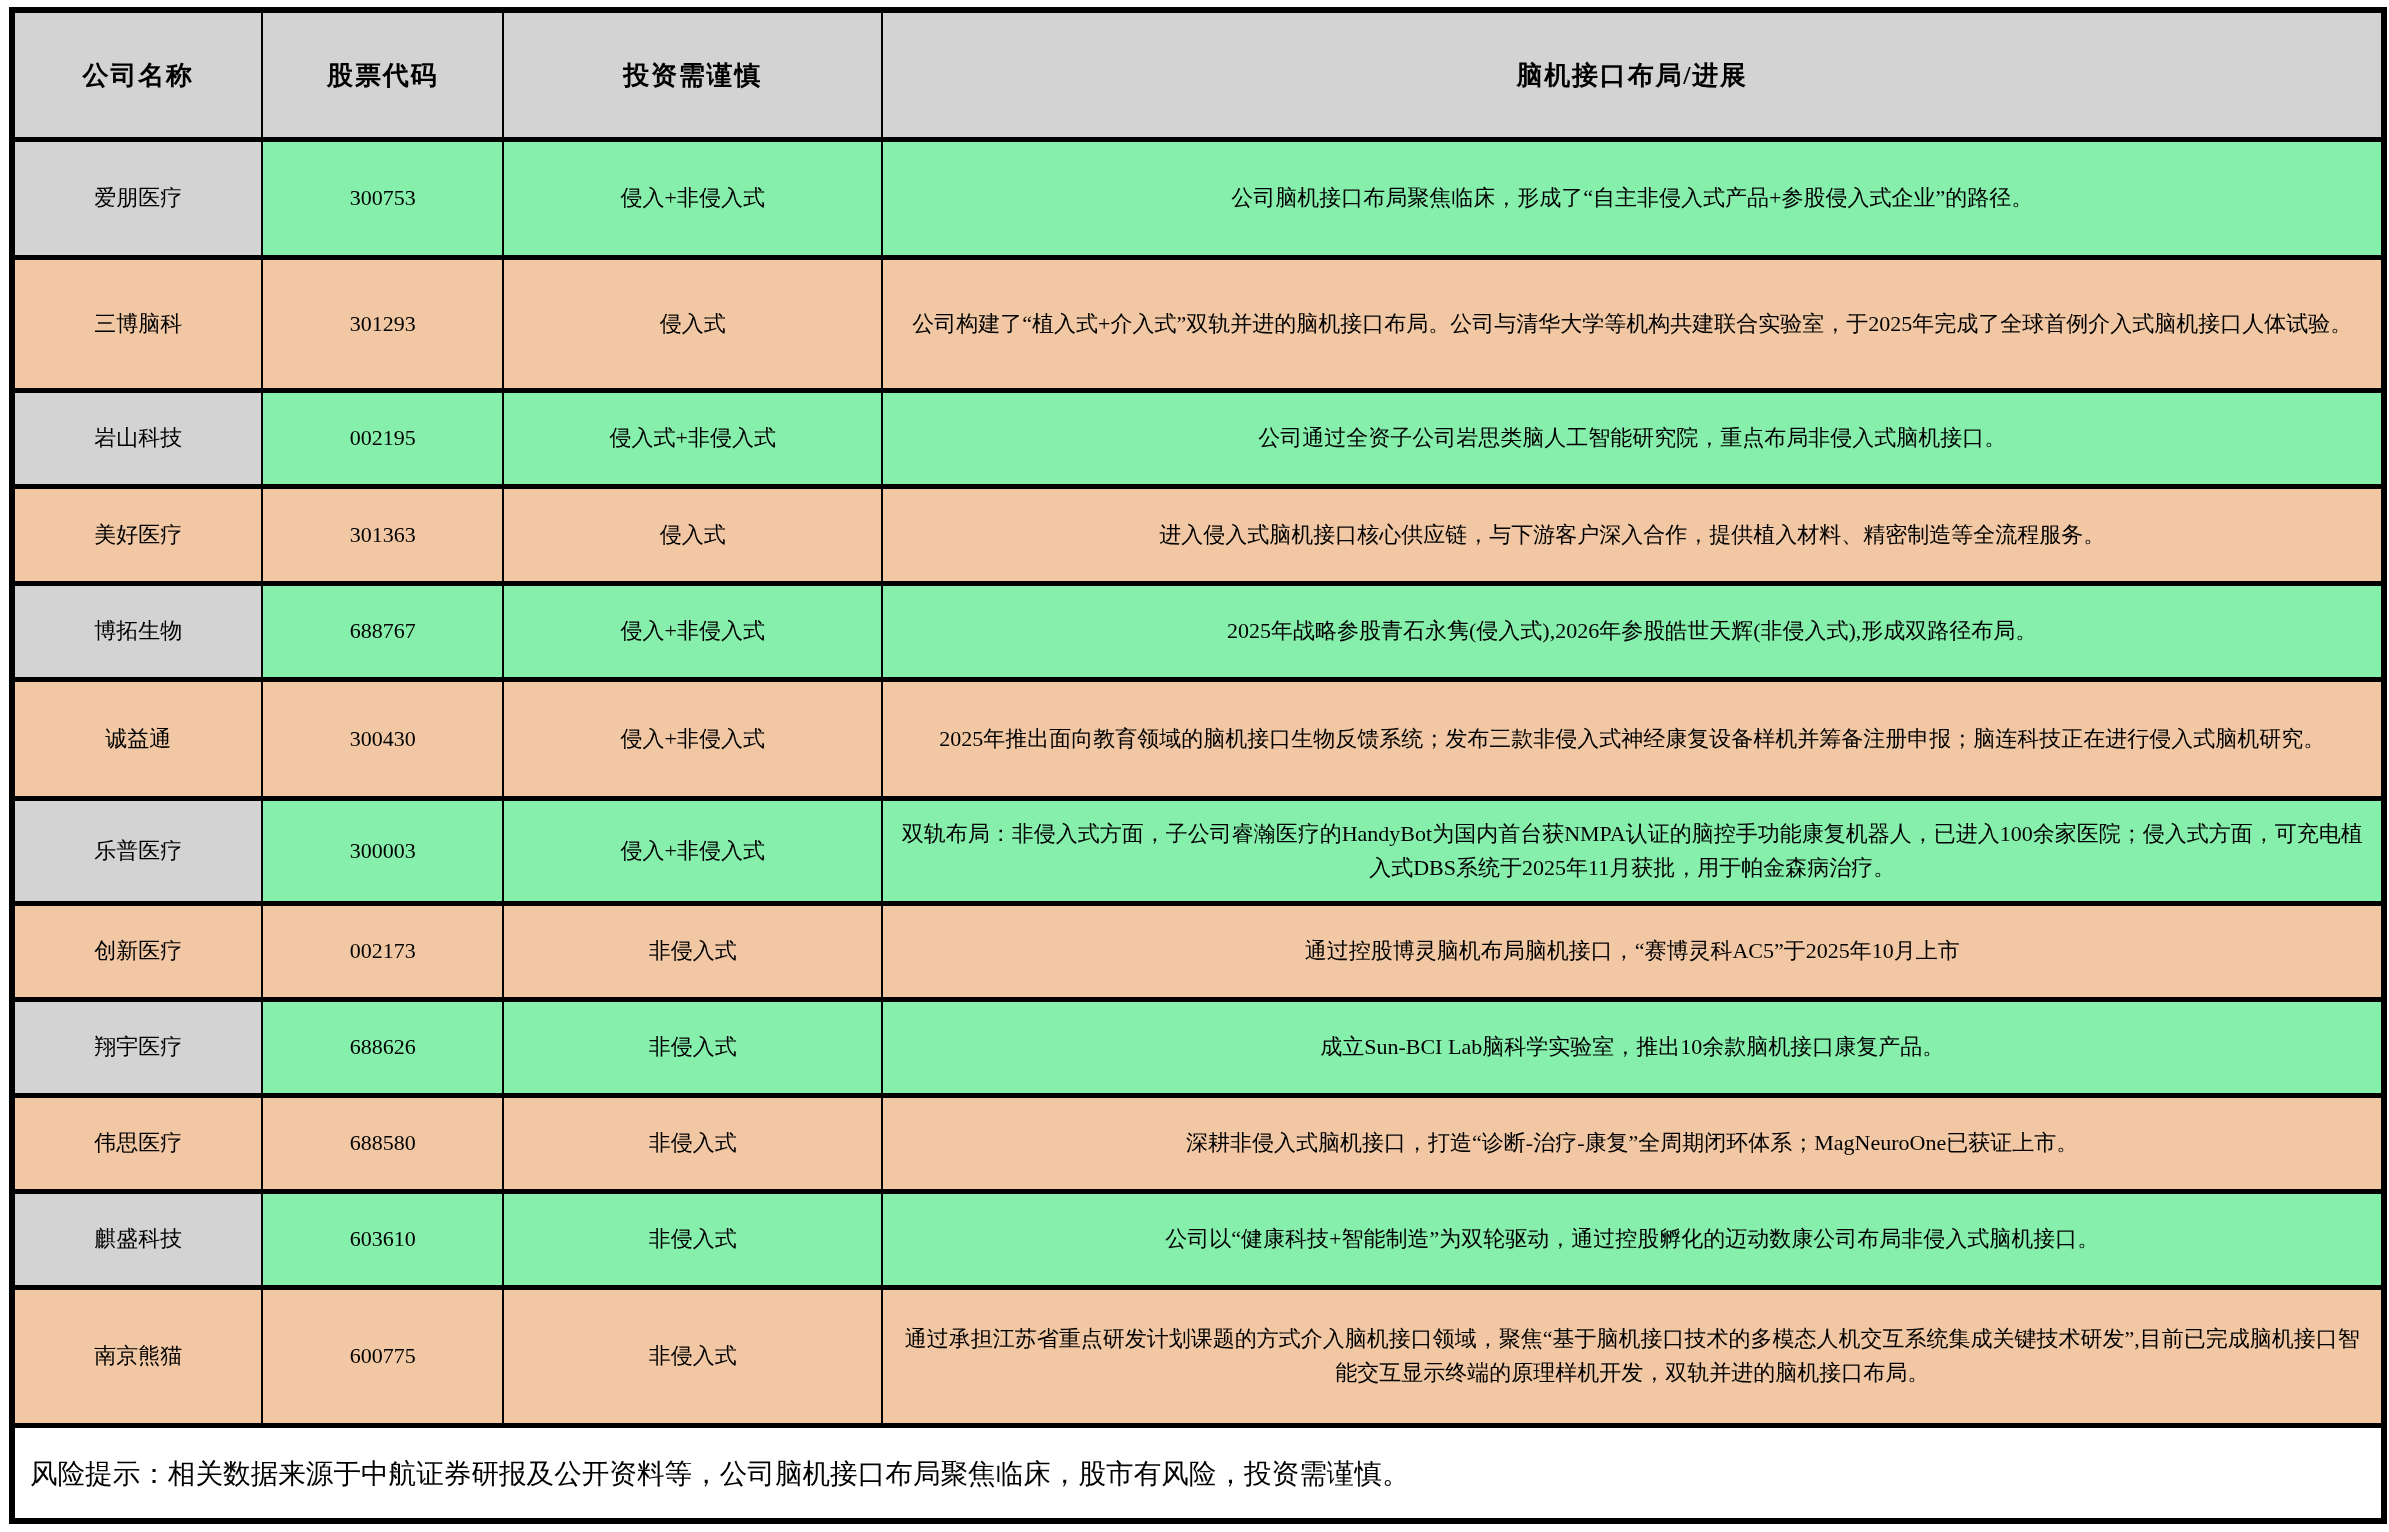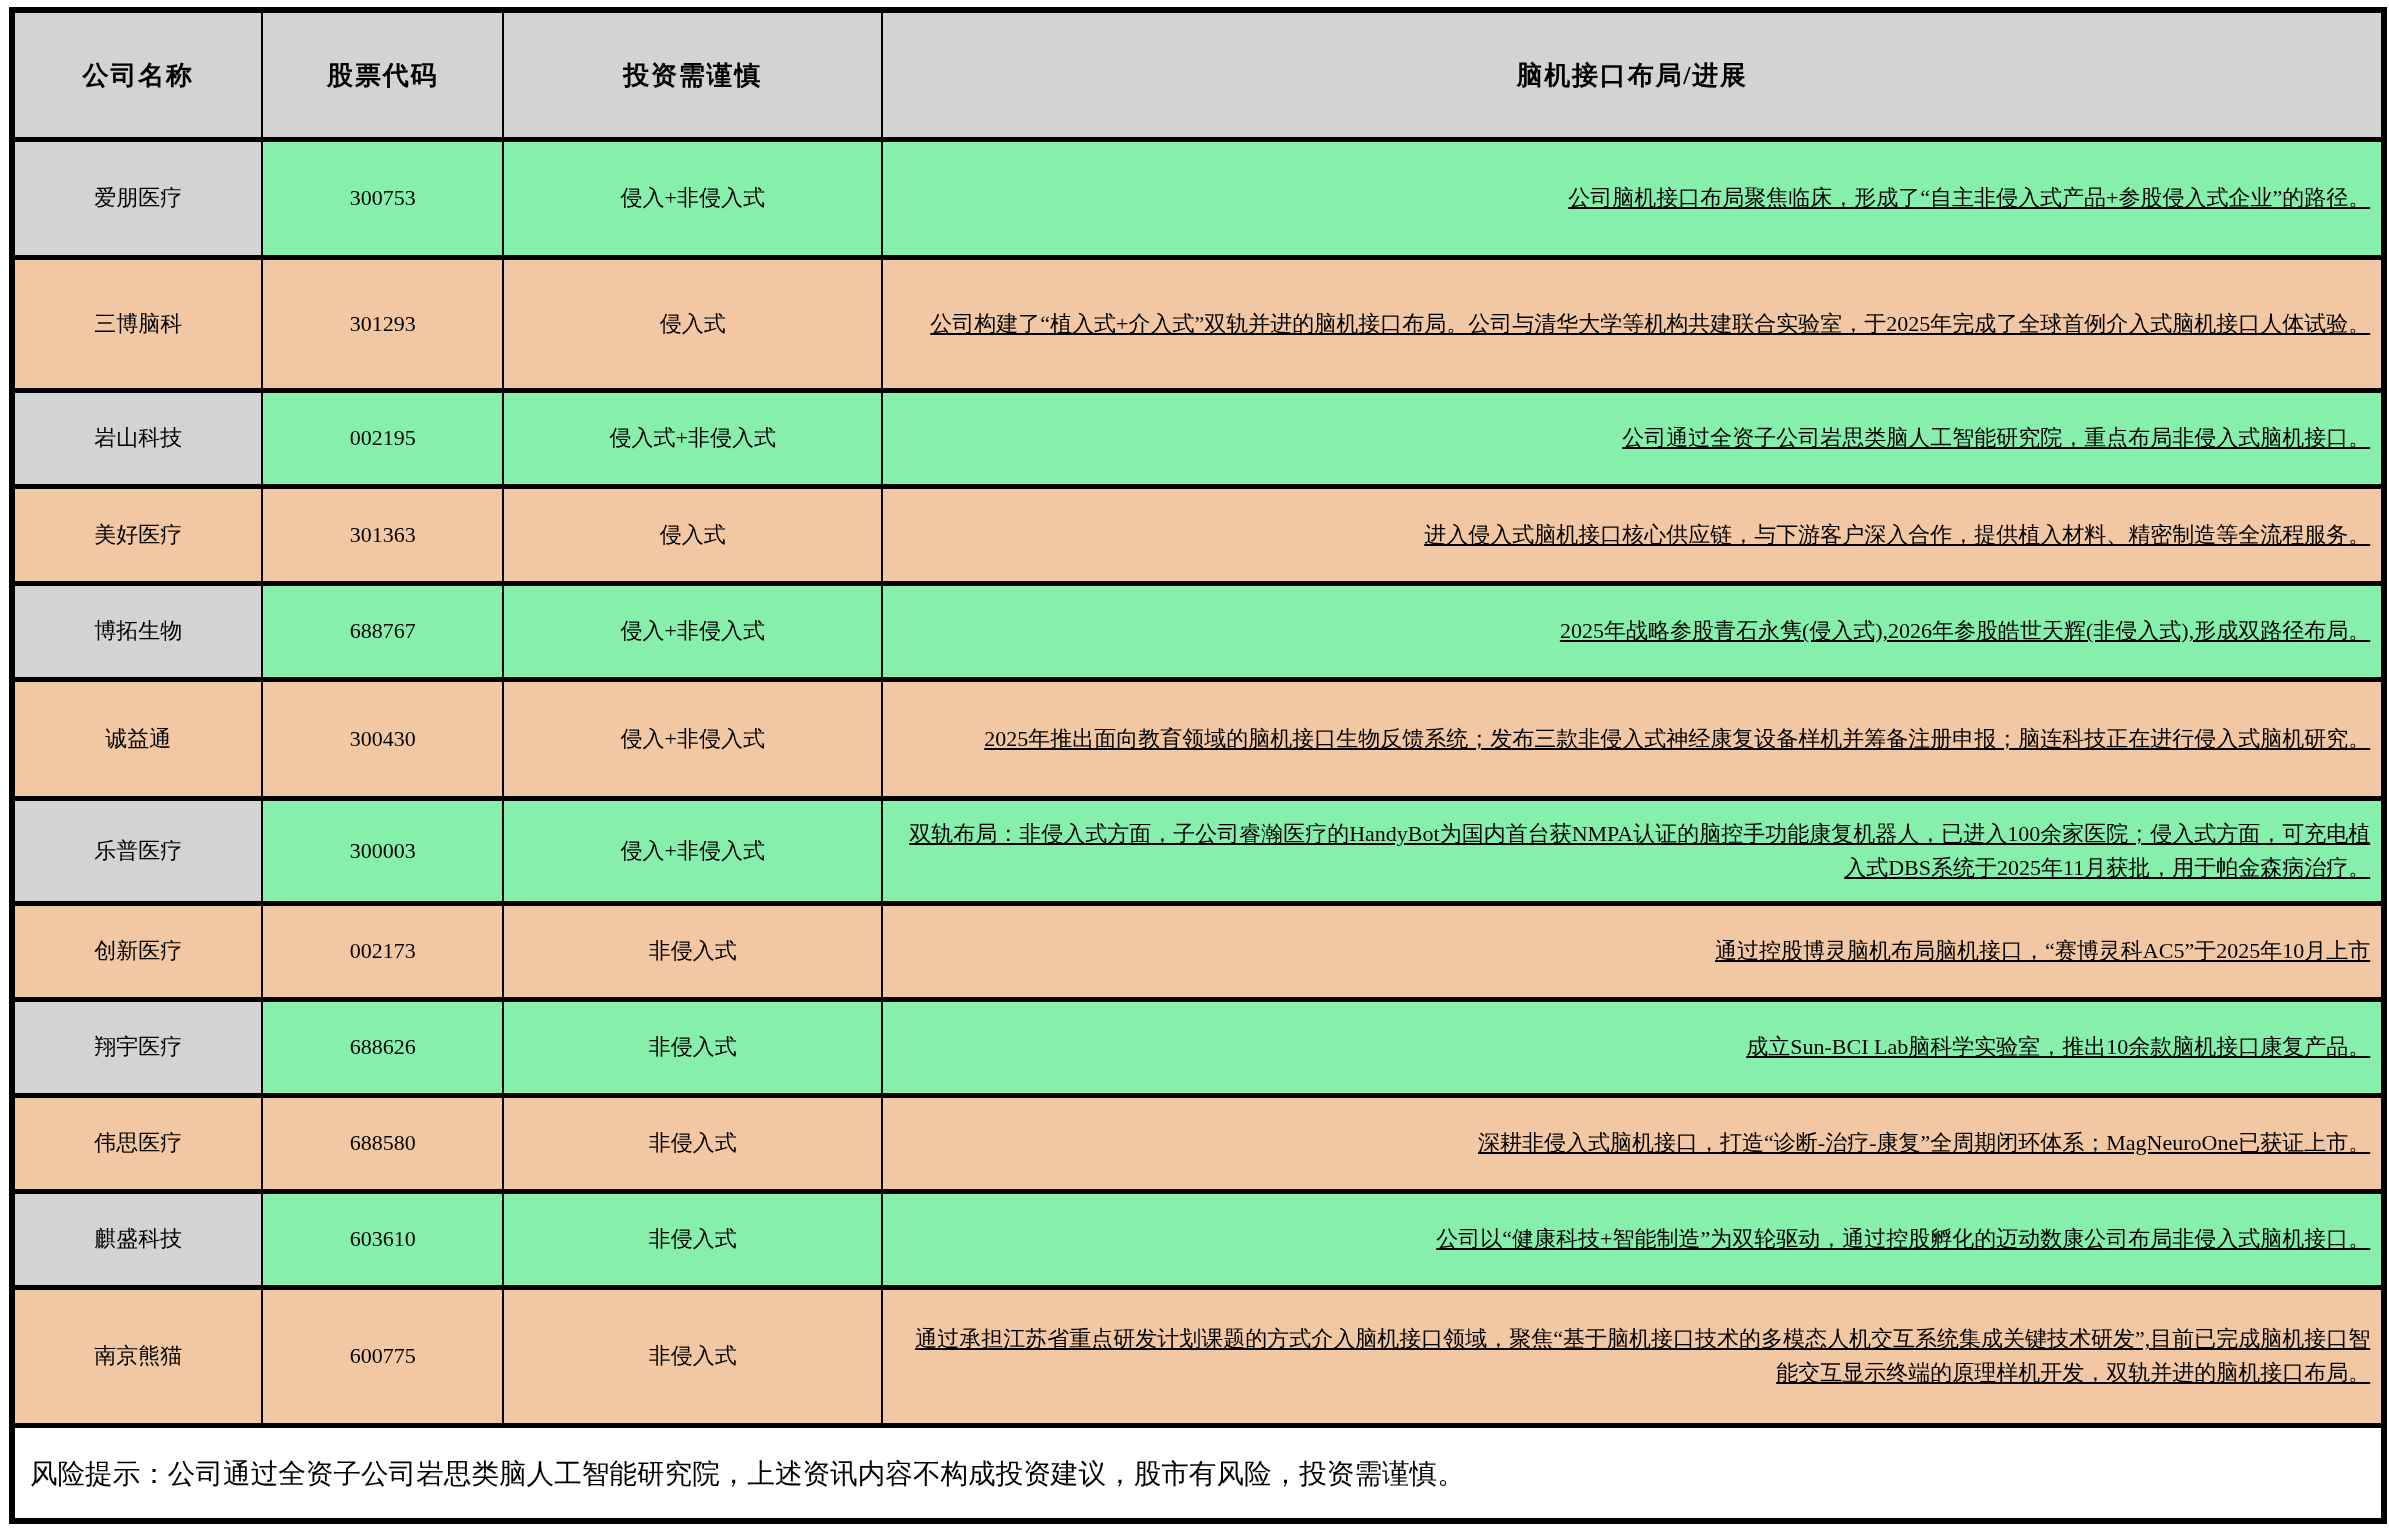--- a/index.html
+++ b/index.html
@@ -40,24 +40,23 @@
     letter-spacing: 1.8px;
   }
   td {
     font-size: 22px;
     vertical-align: middle;
   }
   td.c {
     text-align: center;
   }
   td.detail {
-    text-align: right;
+    text-align: center;
     padding: 7.4px 11px;
     line-height: 1.55;
-    text-decoration: underline;
   }
   tr.plain td.name-cell { background: #d3d3d3; }
   tr.plain td { background: #86efac; }
   tr.plain td.name-cell { background: #d3d3d3; }
   tr.alt td { background: #f2c8a4; }
   tr.hdr { height: 129px; }
   tr.h1 { height: 118px; }
   tr.h2 { height: 133px; }
   tr.h3 { height: 96px; }
   tr.h4 { height: 97px; }
@@ -164,18 +163,18 @@
         <td class="c">非侵入式</td>
         <td class="detail">公司以“健康科技+智能制造”为双轮驱动，通过控股孵化的迈动数康公司布局非侵入式脑机接口。</td>
       </tr>
       <tr class="alt h12">
         <td class="c name-cell">南京熊猫</td>
         <td class="c">600775</td>
         <td class="c">非侵入式</td>
         <td class="detail">通过承担江苏省重点研发计划课题的方式介入脑机接口领域，聚焦“基于脑机接口技术的多模态人机交互系统集成关键技术研发”,目前已完成脑机接口智能交互显示终端的原理样机开发，双轨并进的脑机接口布局。</td>
       </tr>
       <tr class="foot">
-        <td class="footer-cell" colspan="4">风险提示：公司通过全资子公司岩思类脑人工智能研究院，上述资讯内容不构成投资建议，股市有风险，投资需谨慎。</td>
+        <td class="footer-cell" colspan="4">风险提示：相关数据来源于中航证券研报及公开资料等，公司脑机接口布局聚焦临床，股市有风险，投资需谨慎。</td>
       </tr>
     </tbody>
   </table>
 </div>
 
 
 </body></html>

